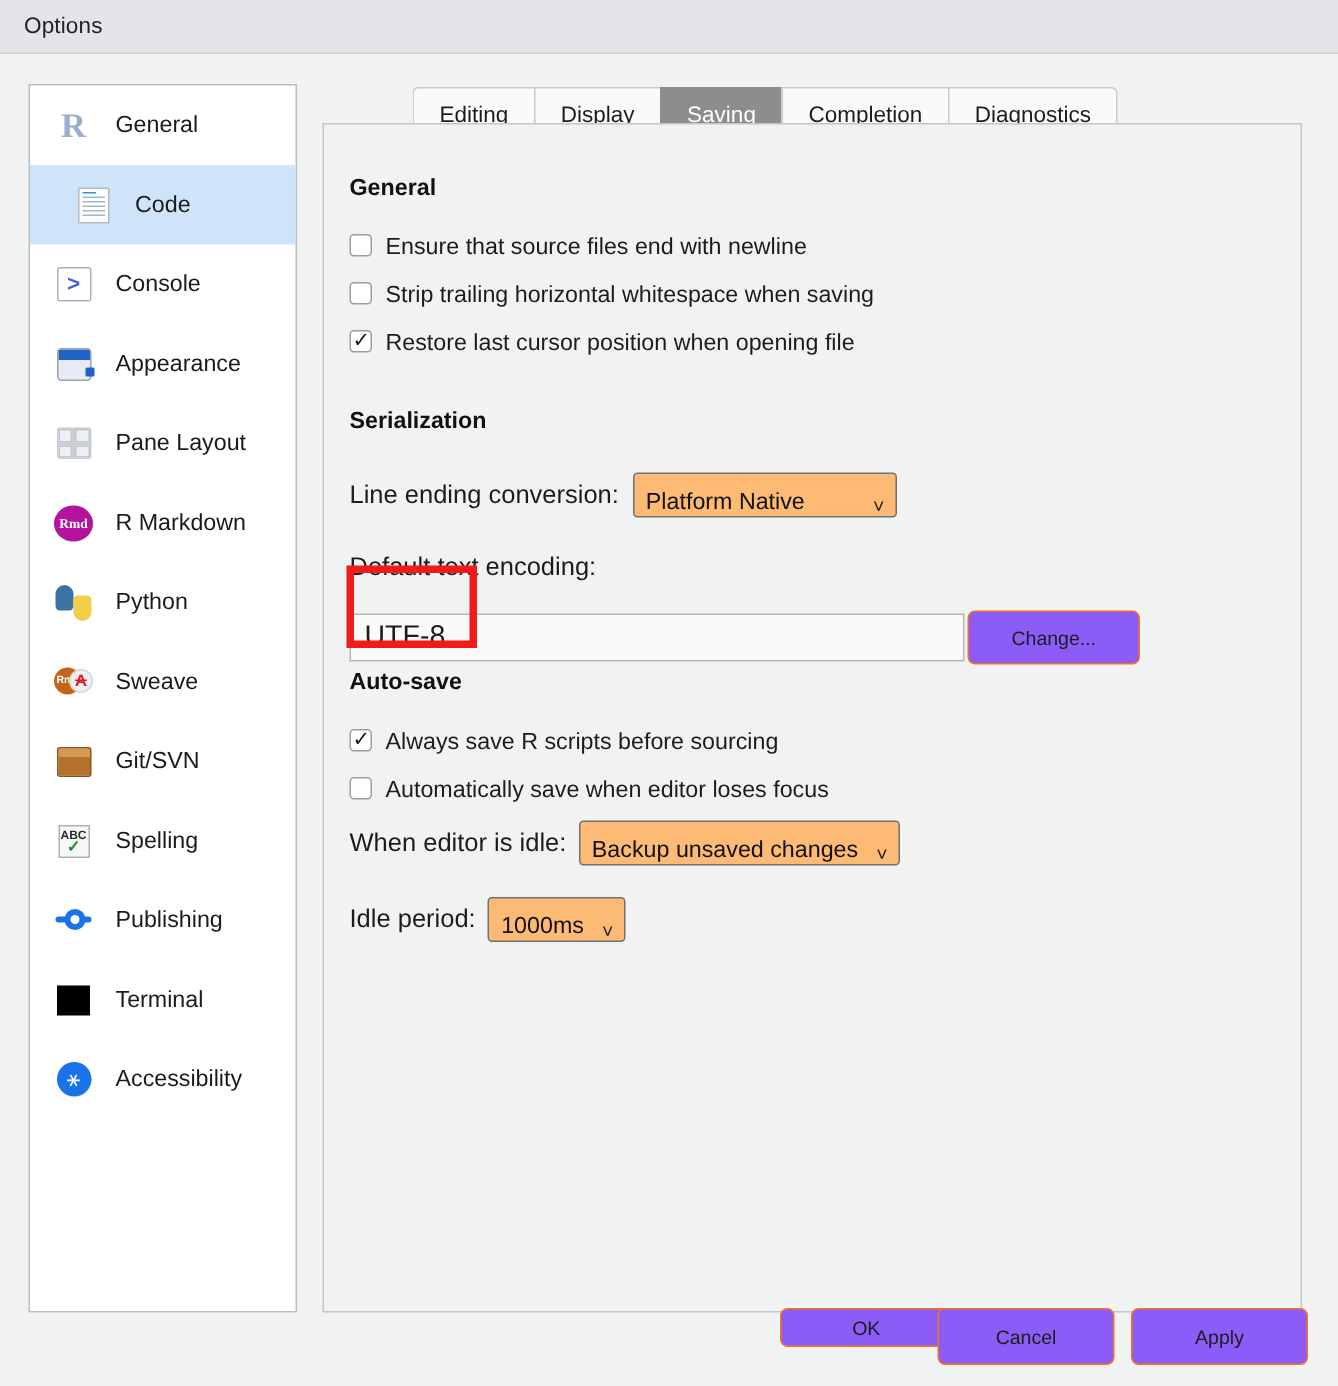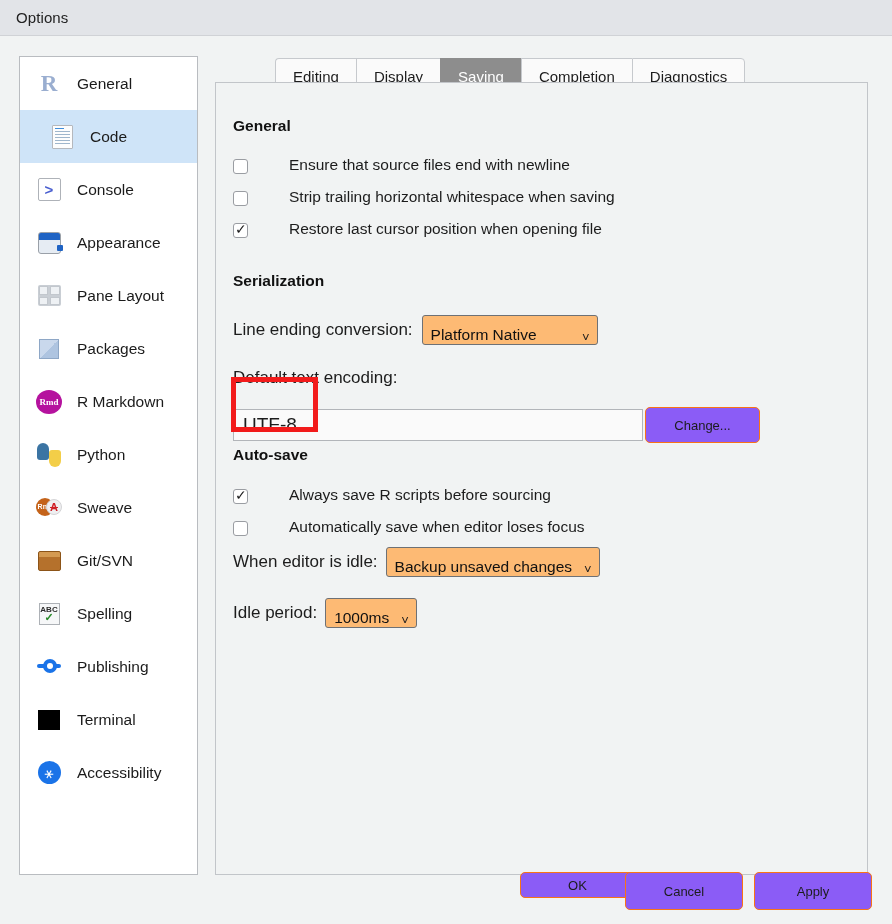--- a/index.html
+++ b/index.html
@@ -176,21 +176,21 @@
     width: 653px; height: 793px;
     background: #f1f3f3;
     border: 1px solid #c2c5c9;
   }
 
   .section-title {
     position: absolute; font-size: 15.5px; font-weight: bold; color: #111;
   }
   .row-label { font-size: 17px; color: #1c1c1c; white-space: nowrap; }
 
-  .cbrow { position: absolute; display:flex; align-items:flex-end;gap:32px; }
+  .cbrow { position: absolute; display:flex; align-items:flex-start; }
   .cbox {
     width: 15px; height: 15px; flex:0 0 15px;
     border: 1px solid #9a9da2; border-radius: 3px;
     background: #fff; margin-right: 9px;
     position: relative;
   }
   .cbox.checked:after {
     content: "\2713";
     position: absolute; left: 1px; top: -3px;
     font-size: 14px; color: #1a1a1a; line-height: 16px;
@@ -286,26 +286,20 @@
         <span class="ic-panes">
             <span></span>
             <span></span>
             <span></span>
             <span></span>
           </span>
       </span>
       <span class="side-label">Pane Layout</span>
     </div>
 
-    <div class="side-item">
-      <span class="side-icon">
-          <span class="ic-pkg"></span>
-        </span>
-      <span class="side-label">Packages</span>
-    </div>
 
     <div class="side-item">
       <span class="side-icon">
           <span class="ic-rmd">Rmd</span>
         </span>
       <span class="side-label">R Markdown</span>
     </div>
 
     <div class="side-item">
       <span class="side-icon">

